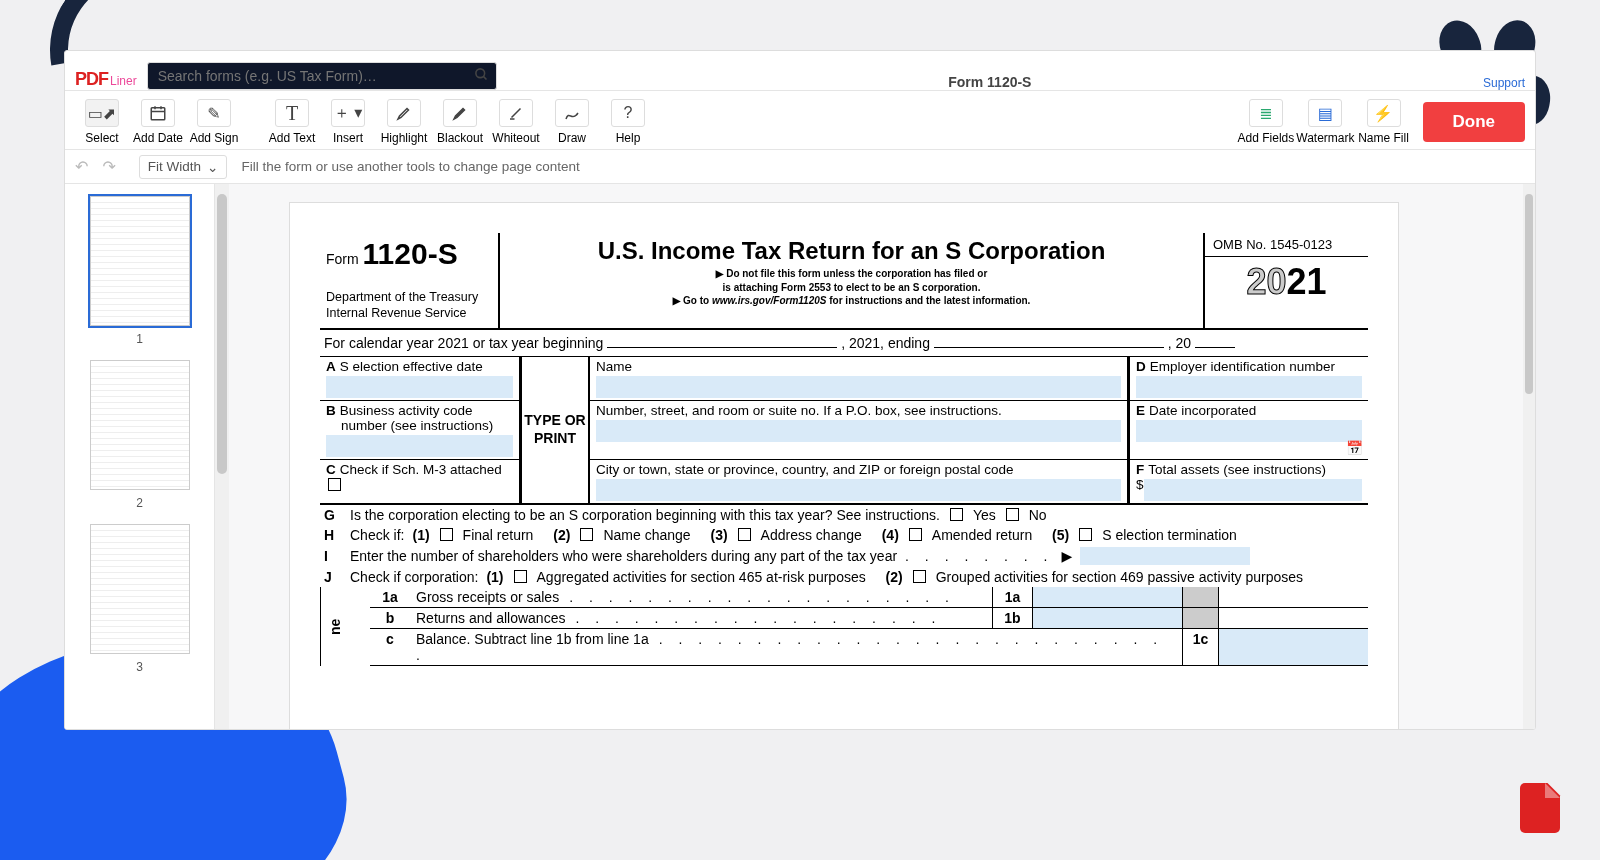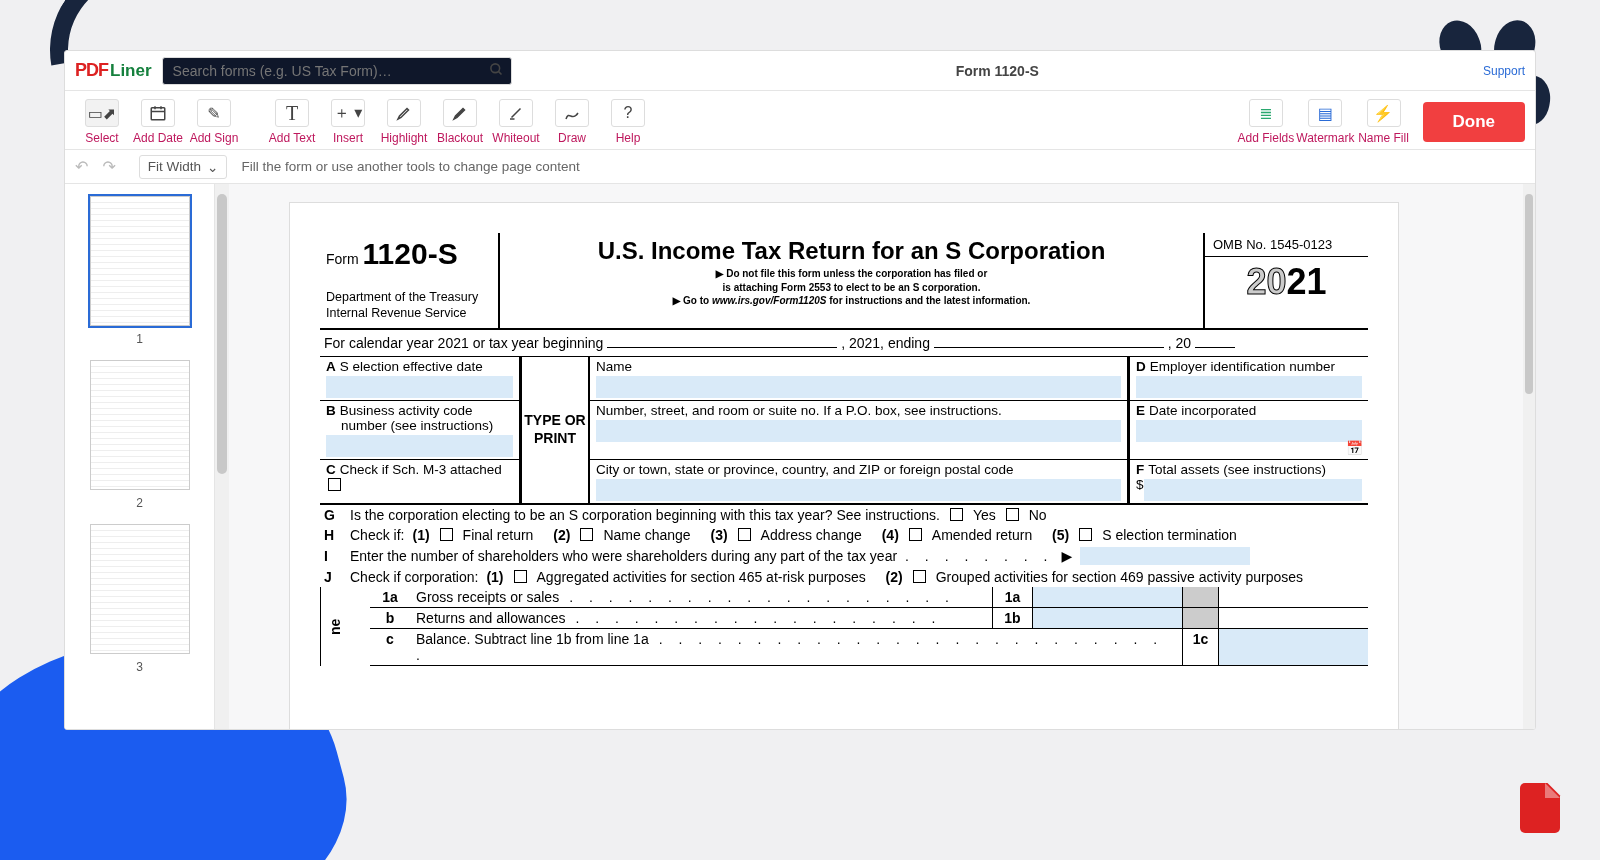--- a/index.html
+++ b/index.html
@@ -20,34 +20,34 @@
   .deco-tr .b2{top:0;left:55px;transform:rotate(15deg);}
   .deco-tr .b3{top:55px;left:70px;transform:rotate(10deg);}
   .deco-tr .b4{top:55px;left:15px;width:30px;height:35px;}
   .deco-br { bottom: 10px; right: 30px; color:#d22; font-size:50px; }
 
   .app {
     position: absolute; top: 50px; left: 64px; right: 64px; bottom: 130px;
     background: #fff; border: 1px solid #ddd; border-radius: 3px;
     display: flex; flex-direction: column; z-index: 1; overflow: hidden;
   }
-  .topbar { display:flex; align-items:center; height:40px; border-bottom:1px solid #e5e5e5; padding:0 10px; gap:10px;}
+  .topbar { display:flex; align-items:flex-end; height:40px; border-bottom:1px solid #e5e5e5; padding:0 10px; gap:10px;}
   .logo { font: 700 18px sans-serif; color:#d22; display:flex; align-items:baseline;}
   .logo .pdf { letter-spacing:-1px; }
-  .logo .lnr { color:#15803d; font-size:17px; font-weight:700; margin-left:2px;}
+  .logo .lnr { color:#ec4899; font-size:12px; font-weight:400; margin-left:2px;}
   .searchbox { position:relative; width:350px; }
   .searchbox input { width:100%; height:28px; border:1px solid #ddd; border-radius:3px; padding:0 30px 0 10px; font-size:14px; color:#777; background:#0f172a;}
   .searchbox .mag { position:absolute; right:8px; top:5px; color:#555; font-size:15px;}
   .doc-title { flex:1; text-align:center; font-size:14px; color:#444; font-weight:600;}
   .support { color:#2a6bd6; font-size:12px; }
 
   .toolbar { display:flex; align-items:flex-start; padding:8px 10px 4px; gap:2px; border-bottom:1px solid #e5e5e5;}
   .tool { display:flex; flex-direction:column; align-items:center; min-width:54px; cursor:pointer;}
   .tool .ic { width:34px; height:28px; border:1px solid #ddd; border-radius:3px; display:flex; align-items:center; justify-content:center; font-size:16px; color:#444; background:#fff;}
-  .tool .lb { font-size:12px; color:#be185d; margin-top:4px; white-space:nowrap;}
+  .tool .lb { font-size:12px; color:#000000; margin-top:4px; white-space:nowrap;}
   .tool.sel .ic { background:#f2f2f2; }
   .tool-spacer { flex:1; }
   .done-btn { background:#f13f40; color:#fff; border:none; border-radius:4px; font-size:17px; font-weight:600; padding:10px 30px; cursor:pointer; margin-left:10px; align-self:center;}
 
   .subbar { display:flex; align-items:center; height:34px; padding:0 10px; gap:14px; border-bottom:1px solid #e5e5e5; font-size:13.5px; color:#555;}
   .subbar .undo, .subbar .redo { color:#bbb; font-size:16px; cursor:pointer;}
   .fit { border:1px solid #ddd; border-radius:3px; padding:3px 8px; display:flex; gap:6px; align-items:center;margin-left:9px;}
   .hint { color:#666; }
 
   .workspace { flex:1; display:flex; background:#f7f7f8; overflow:hidden;}

